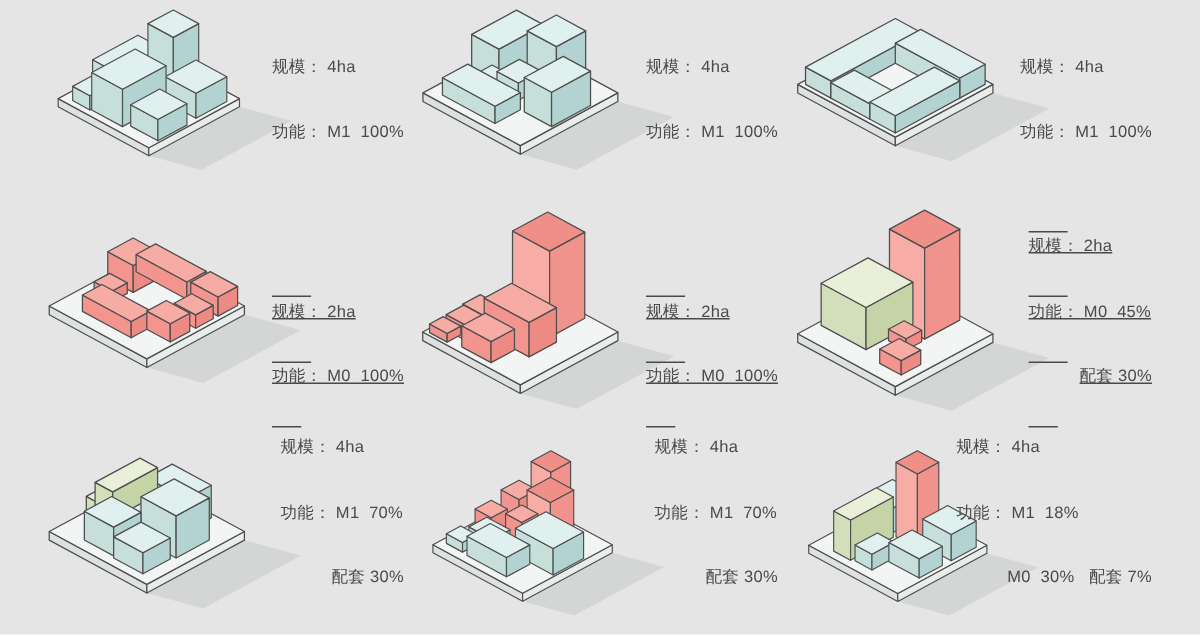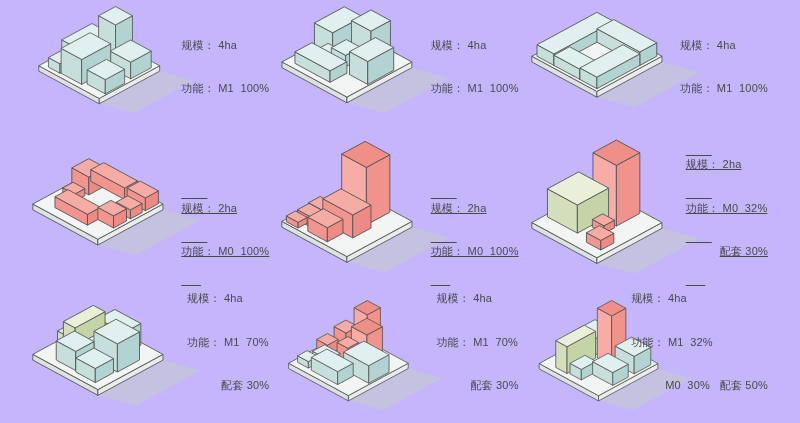--- a/index.html
+++ b/index.html
@@ -1,18 +1,18 @@
 <!DOCTYPE html>
 <html><head>
 <meta charset="utf-8">
 <style>
   html,body{margin:0;padding:0;background:#ffffff;}
   body{font-family:"Liberation Sans","DejaVu Sans",sans-serif;}
   .canvas{
-    position:relative;width:800px;height:423px;margin:0 auto;background:#c4b5fd;overflow:hidden;
+    position:relative;width:800px;height:423px;margin:0 auto;background:#e5e5e5;overflow:hidden;
   }
   .grid{
     display:grid;width:100%;height:100%;
     grid-template-columns:1fr 1fr 1fr;
     grid-template-rows:126px 168px 129px;
     box-sizing:border-box;padding:2px 26px 0 26px;
   }
   .cell{position:relative;}
   .cell svg{
     position:absolute;left:4px;top:2px;
@@ -195,21 +195,21 @@
           <polygon points="-19.40,-16.42 12.47,0.83 -20.79,18.83 -52.67,1.58" fill="#e9efd9" stroke="#4d4f4e" stroke-width="0.9" stroke-linejoin="round"></polygon>
           <polygon points="-4.85,34.22 7.62,40.97 7.62,49.13 -4.85,42.38" fill="#f3948e" stroke="#4d4f4e" stroke-width="0.9" stroke-linejoin="round"></polygon>
           <polygon points="18.71,34.97 7.62,40.97 7.62,49.13 18.71,43.13" fill="#ee8a84" stroke="#4d4f4e" stroke-width="0.9" stroke-linejoin="round"></polygon>
           <polygon points="6.24,28.21 18.71,34.97 7.62,40.97 -4.85,34.22" fill="#f7aba5" stroke="#4d4f4e" stroke-width="0.9" stroke-linejoin="round"></polygon>
           <polygon points="-11.09,48.30 4.16,56.55 4.16,66.75 -11.09,58.50" fill="#f3948e" stroke="#4d4f4e" stroke-width="0.9" stroke-linejoin="round"></polygon>
           <polygon points="18.02,49.05 4.16,56.55 4.16,66.75 18.02,59.25" fill="#ee8a84" stroke="#4d4f4e" stroke-width="0.9" stroke-linejoin="round"></polygon>
           <polygon points="2.77,40.80 18.02,49.05 4.16,56.55 -11.09,48.30" fill="#f7aba5" stroke="#4d4f4e" stroke-width="0.9" stroke-linejoin="round"></polygon>
         </svg>
       <div class="label">
         <div class="line">规模： 2ha</div>
-        <div class="line">功能： M0  32%</div>
+        <div class="line">功能： M0  45%</div>
         <div class="line extra">配套 30%</div>
       </div>
     </div>
 
     <div class="cell row3">
       <svg preserveAspectRatio="xMidYMid meet" viewBox="-72.3 -17.7 184.6 112.8">
           <polygon points="69.30,43.62 109.30,54.62 40.00,92.12 0.00,81.12" fill="#c6cac8" stroke="none" opacity="0.55"></polygon>
           <polygon points="-69.30,37.50 0.00,75.00 0.00,81.12 -69.30,43.62" fill="#dde2e0" stroke="#4d4f4e" stroke-width="0.9" stroke-linejoin="round"></polygon>
           <polygon points="69.30,37.50 0.00,75.00 0.00,81.12 69.30,43.62" fill="#e8ecea" stroke="#4d4f4e" stroke-width="0.9" stroke-linejoin="round"></polygon>
           <polygon points="0.00,0.00 69.30,37.50 0.00,75.00 -69.30,37.50" fill="#f3f5f4" stroke="#4d4f4e" stroke-width="0.9" stroke-linejoin="round"></polygon>
@@ -304,19 +304,19 @@
           <polygon points="38.81,6.60 60.98,18.60 41.58,29.10 19.40,17.10" fill="#e0f0ee" stroke="#4d4f4e" stroke-width="0.9" stroke-linejoin="round"></polygon>
           <polygon points="-33.26,37.26 -20.10,44.38 -20.10,56.63 -33.26,49.50" fill="#c6dfdb" stroke="#4d4f4e" stroke-width="0.9" stroke-linejoin="round"></polygon>
           <polygon points="-2.77,35.01 -20.10,44.38 -20.10,56.63 -2.77,47.25" fill="#b2d3d1" stroke="#4d4f4e" stroke-width="0.9" stroke-linejoin="round"></polygon>
           <polygon points="-15.94,27.88 -2.77,35.01 -20.10,44.38 -33.26,37.26" fill="#e0f0ee" stroke="#4d4f4e" stroke-width="0.9" stroke-linejoin="round"></polygon>
           <polygon points="-6.93,35.29 16.63,48.04 16.63,63.00 -6.93,50.25" fill="#c6dfdb" stroke="#4d4f4e" stroke-width="0.9" stroke-linejoin="round"></polygon>
           <polygon points="34.65,38.29 16.63,48.04 16.63,63.00 34.65,53.25" fill="#b2d3d1" stroke="#4d4f4e" stroke-width="0.9" stroke-linejoin="round"></polygon>
           <polygon points="11.09,25.54 34.65,38.29 16.63,48.04 -6.93,35.29" fill="#e0f0ee" stroke="#4d4f4e" stroke-width="0.9" stroke-linejoin="round"></polygon>
         </svg>
       <div class="label">
         <div class="line">规模： 4ha</div>
-        <div class="line">功能： M1  32%</div>
-        <div class="line extra">M0  30%   配套 50%</div>
+        <div class="line">功能： M1  18%</div>
+        <div class="line extra">M0  30%   配套 7%</div>
       </div>
     </div>
 
   </div>
 </div>
 
 </body></html>

